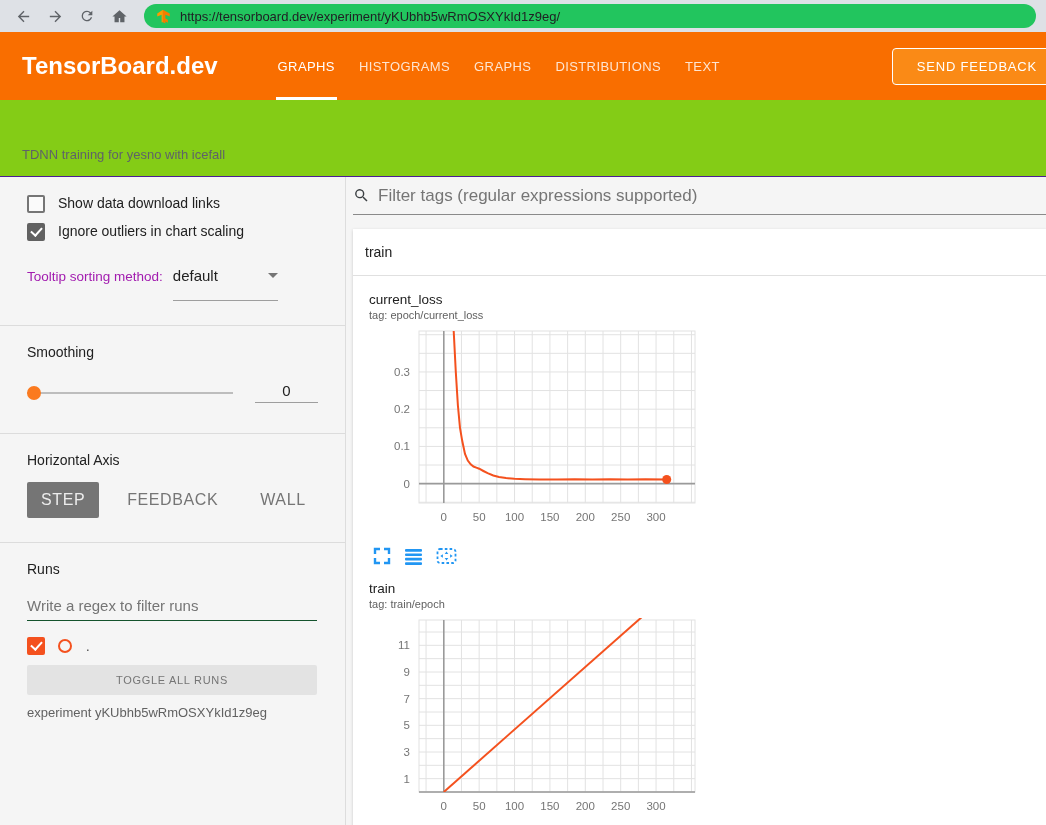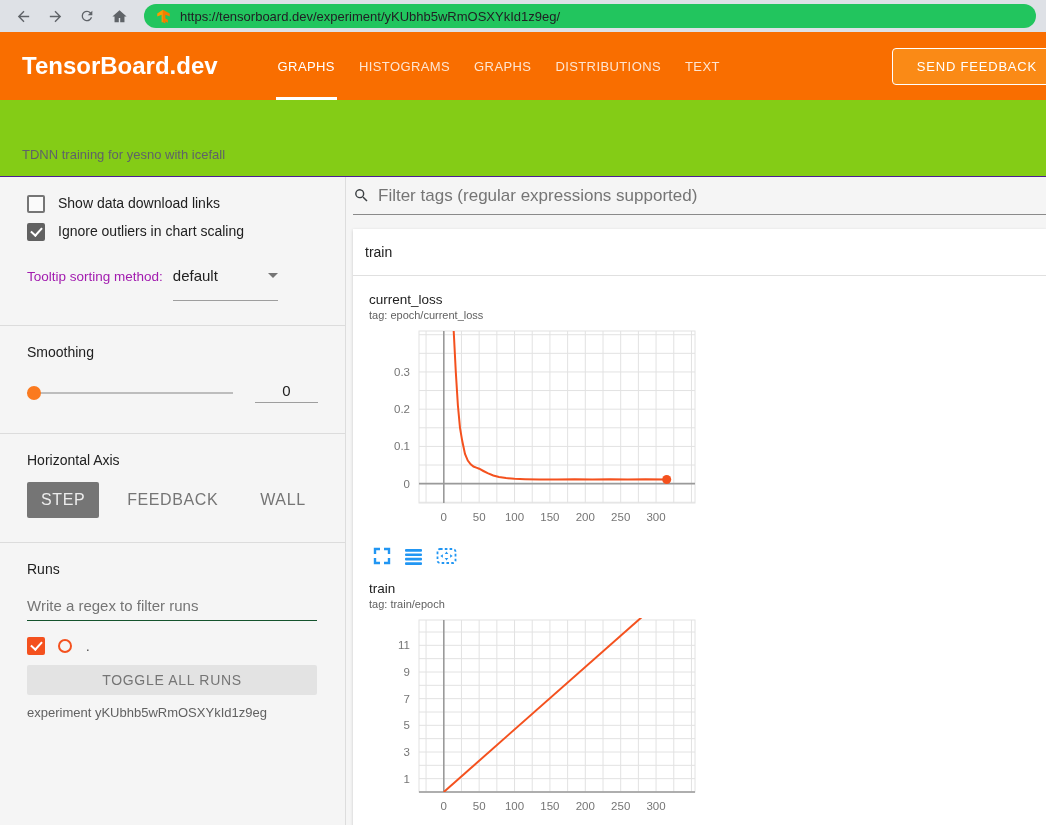--- a/index.html
+++ b/index.html
@@ -66,21 +66,21 @@
     cursor:pointer; background:transparent; border:none; font-family:"Liberation Sans", sans-serif; margin-right:14px; }
   .axis-btn.active { background:#757575; color:#ececec; }
   .regex-input { display:block; margin:20px 27px 0 27px; width:290px; border:none; outline:none;
     background:transparent; border-bottom:1px solid #14532d; font-size:15px; color:#212121;
     padding:0 0 6px 0; font-family:"Liberation Sans", sans-serif; }
   .regex-input::placeholder { color:#757575; }
   .run-row { display:flex; align-items:center; margin:16px 27px 0 27px; }
   .run-ring { width:14px; height:14px; border:2px solid #f4511e; border-radius:50%; margin-right:14px; flex:0 0 auto; }
   .run-name { font-size:13px; color:#424242; }
   .toggle-all { display:block; margin:10px 27px 0 27px; width:290px; height:30px; background:#e3e3e3;
-    border:none; border-radius:2px; color:#757575; font-size:14px; letter-spacing:0.7px; cursor:pointer;
+    border:none; border-radius:2px; color:#757575; font-size:11px; letter-spacing:0.7px; cursor:pointer;
     font-family:"Liberation Sans", sans-serif; }
   .exp-id { font-size:13px; color:#616161; margin:10px 27px 0 27px; white-space:nowrap; }
 
   
   .main { flex:1; background:#f5f5f5; overflow:hidden; }
   .filter-row { display:flex; align-items:center; height:38px; border-bottom:1px solid #8a8a8a; margin:0 0 0 7px; }
   .filter-row svg { flex:0 0 auto; margin:0 8px 0 0; }
   .filter-input { flex:1; border:none; outline:none; background:transparent; font-size:17px; color:#212121;
     font-family:"Liberation Sans", sans-serif; }
   .filter-input::placeholder { color:#757575; }

